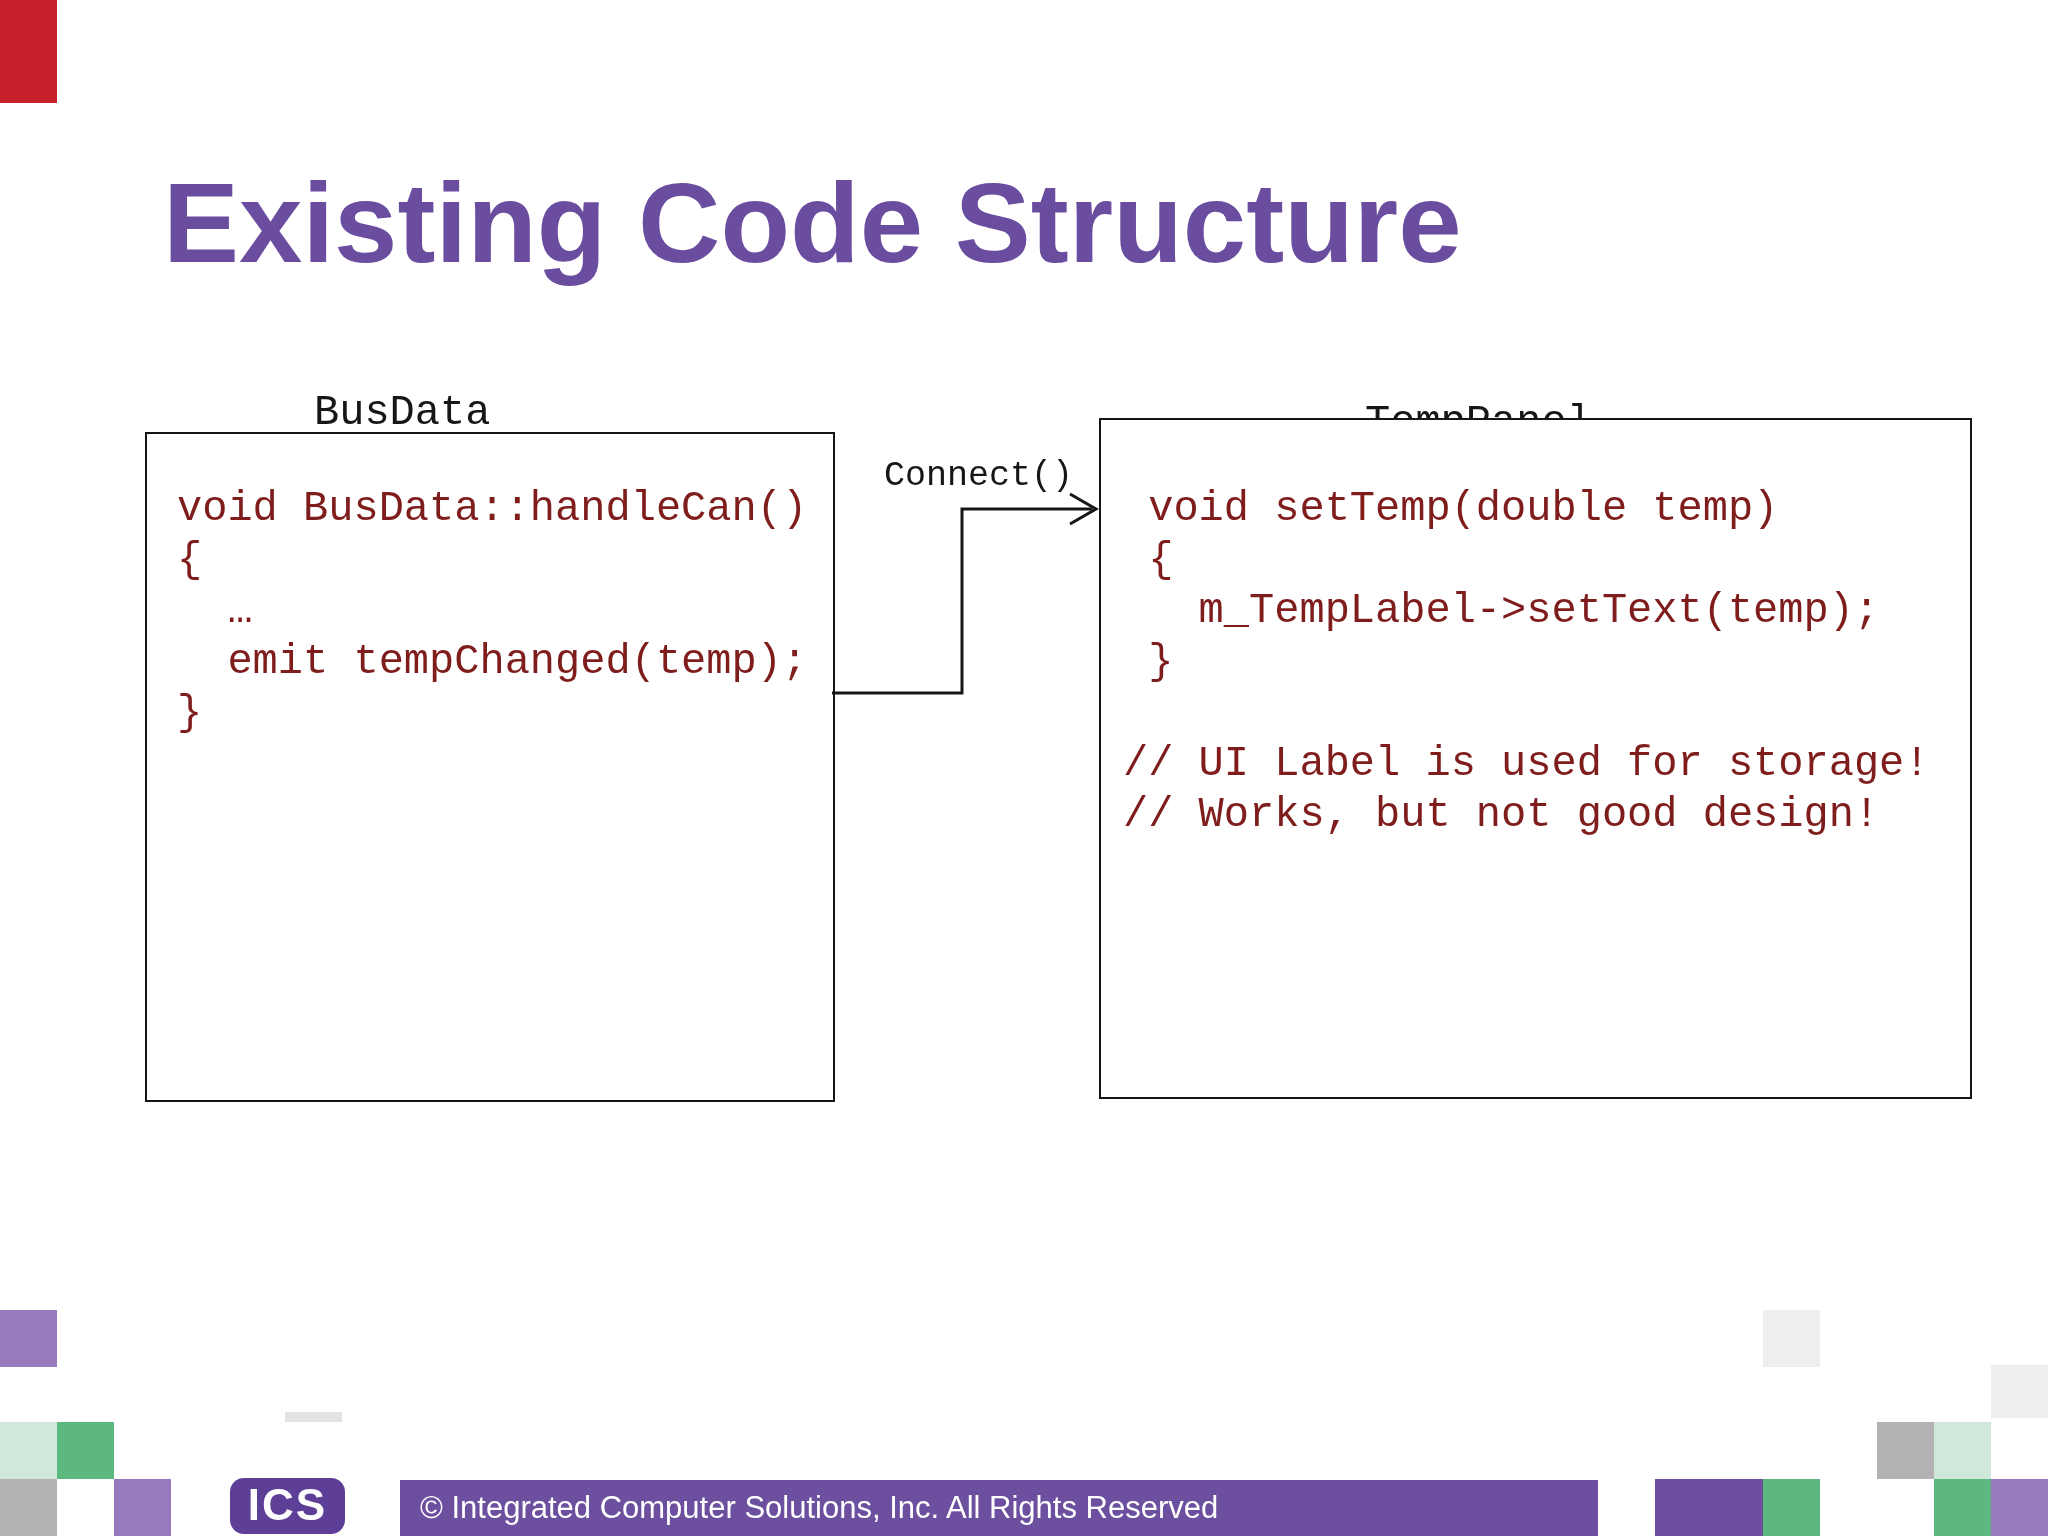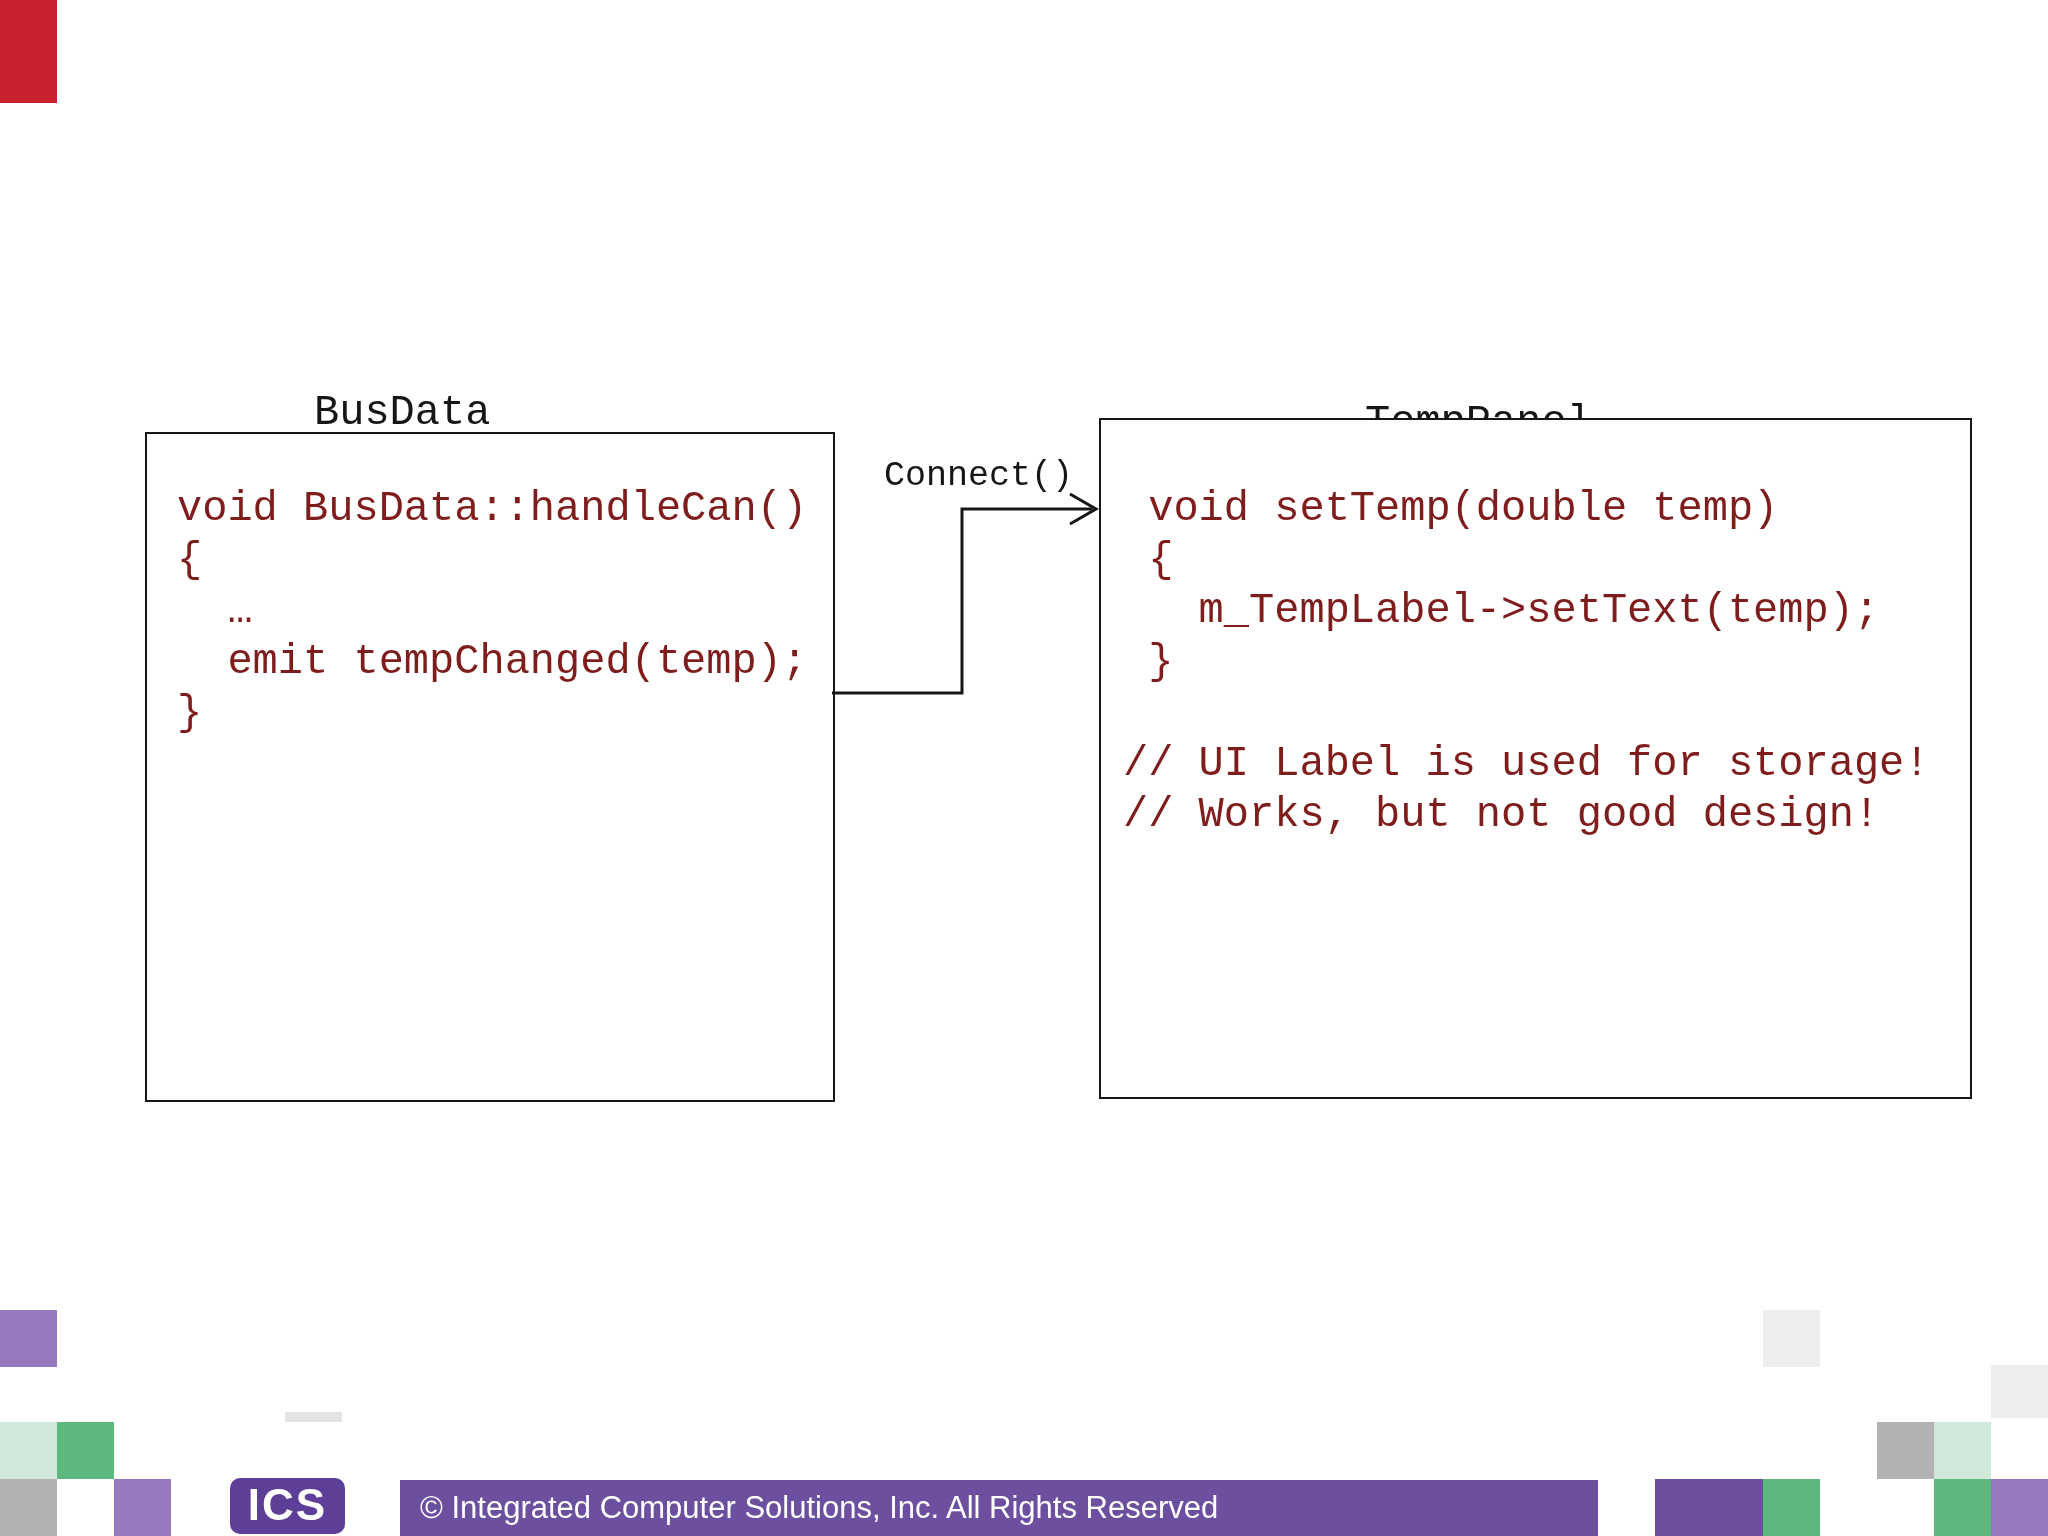--- a/index.html
+++ b/index.html
@@ -58,20 +58,21 @@
     letter-spacing:2px;
     text-align:center;
     line-height:54px;
   }
 </style>
 </head>
 <body>
 
 <div id="slide">
 
+  <div id="title" class="abs" style="color: rgb(107, 77, 160);">Existing Code Structure</div>
 
   <div class="abs mono box-label" style="left:314px;top:390px;">BusData</div>
   <div class="abs mono box-label" style="left:1365px;top:364px;margin-top:36px;">TempPanel</div>
 
   <div id="left-box" class="abs code-box">
     <pre id="left-code" class="code">void BusData::handleCan()
 {
   …
   emit tempChanged(temp);
 }</pre>
@@ -86,21 +87,21 @@
 // UI Label is used for storage!
 // Works, but not good design!</pre>
   </div>
 
   <div id="connect-label" class="abs mono">Connect()</div>
   <svg id="connector-svg" class="abs" width="290" height="230" viewBox="0 0 290 230">
     <polyline points="12,213 142,213 142,29 272,29" fill="none" stroke="#161616" stroke-width="3"></polyline>
     <polyline points="250,14 276,29 250,44" fill="none" stroke="#161616" stroke-width="3"></polyline>
   </svg>
 
-  <div id="ics-logo" class="abs" style="background: rgb(94, 63, 152);">ICS</div>
+  <div id="ics-logo" class="abs" style="background: rgb(94, 63, 152); border-radius: 14px;">ICS</div>
   <div id="footer-bar" class="abs" style="background: rgb(108, 79, 158);">© Integrated Computer Solutions, Inc. All Rights Reserved</div>
 
   <div id="decor-layer">
       <div class="abs" style="left: 0px; top: 0px; width: 57px; height: 103px; background: rgb(201, 32, 46);"></div>
       <div class="abs" style="left: 0px; top: 1310px; width: 57px; height: 57px; background: rgb(151, 121, 189);"></div>
       <div class="abs" style="left: 0px; top: 1422px; width: 57px; height: 57px; background: rgb(208, 232, 218);"></div>
       <div class="abs" style="left: 57px; top: 1422px; width: 57px; height: 57px; background: rgb(92, 184, 127);"></div>
       <div class="abs" style="left: 0px; top: 1479px; width: 57px; height: 57px; background: rgb(180, 177, 180);"></div>
       <div class="abs" style="left: 114px; top: 1479px; width: 57px; height: 57px; background: rgb(151, 121, 189);"></div>
       <div class="abs" style="left: 285px; top: 1412px; width: 57px; height: 10px; background: rgb(227, 226, 229);"></div>

